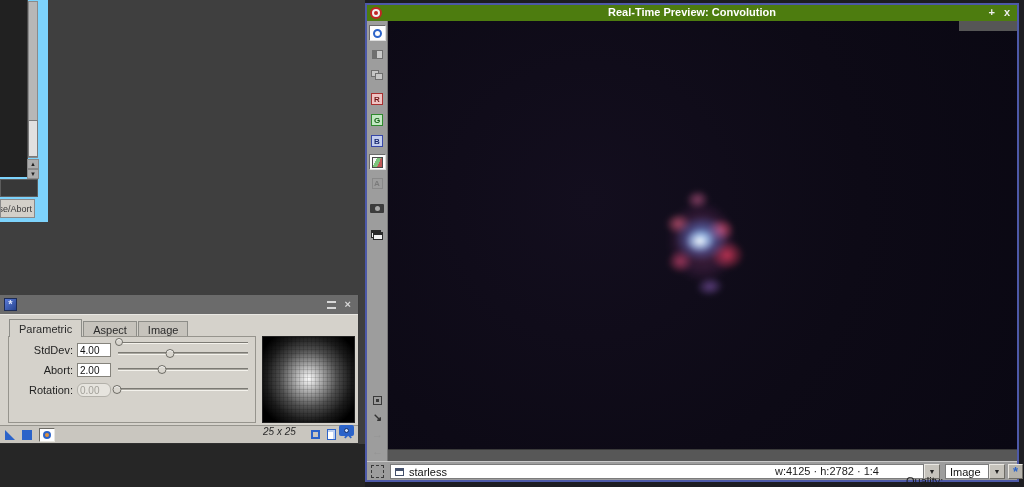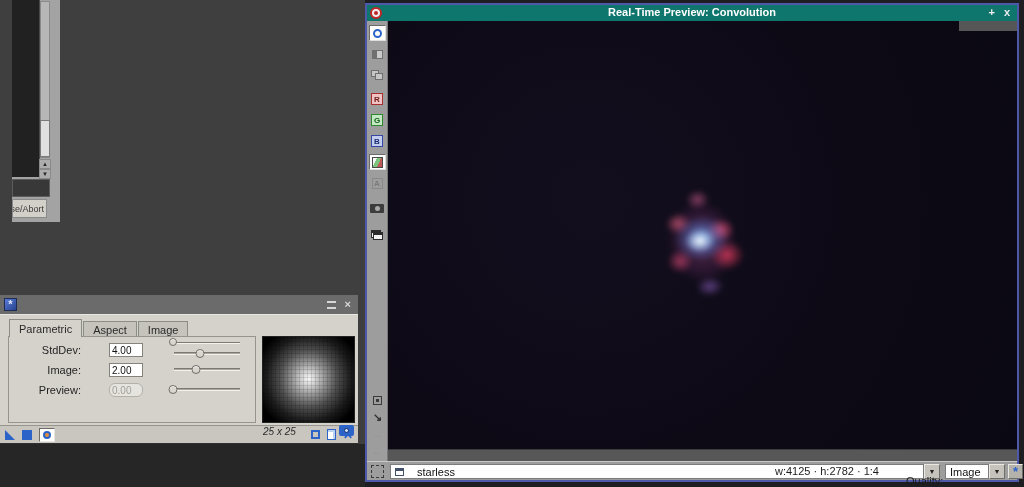--- a/index.html
+++ b/index.html
@@ -6,21 +6,21 @@
   html,body { background:#2a2a2a; }
   .screen {
     position:relative; width:1024px; height:487px; overflow:hidden;
     background:#3f3f3f; font-family:"Liberation Sans", sans-serif;
   }
   
   .dark-right { position:absolute; left:365px; top:0; width:659px; height:487px; background:#1d1d22; }
   .bottom-left-strip { position:absolute; left:0; top:444px; width:365px; height:43px; background:#262626; }
 
   
-  .console-window { position:absolute; left:12px; top:0; width:48px; height:222px; background:#a3a3a3; }
+  .console-window { position:absolute; left:0; top:0; width:48px; height:222px; background:#7dd3fc; }
   .cw-content { position:absolute; left:0; top:0; width:28px; height:177px; background:#212121; border-right:1px solid #4a4a4a; }
   .cw-scroll { position:absolute; left:28px; top:1px; width:10px; height:157px; background:#b7b7b7; border:1px solid #8a8a8a; }
   .cw-thumb { position:absolute; left:28px; top:120px; width:10px; height:37px; background:#e0e0e0; border:1px solid #7a7a7a; }
   .cw-arrow { position:absolute; left:27px; width:12px; height:10px; background:#adadad; border:1px solid #8a8a8a;
     font-size:6px; line-height:8px; text-align:center; color:#222; }
   .cw-bar { position:absolute; left:0; top:179px; width:38px; height:18px; background:#383838; border:1px solid #5c5c5c; }
   .cw-button { position:absolute; left:0; top:199px; width:35px; height:19px; background:#d3d0c9; border:1px solid #8a8a8a;
     font-size:9px; color:#3a3a3a; display:flex; align-items:center; justify-content:flex-end; padding-right:2px;
     overflow:hidden; white-space:nowrap; }
 
@@ -35,21 +35,21 @@
     text-align:center; font-weight:bold; }
   .cd-tb-right { position:absolute; right:7px; top:0; height:19px; display:flex; align-items:center; gap:9px; }
   .shade-icon { width:9px; height:8px; border-top:2px solid #d8d8d8; border-bottom:2px solid #d8d8d8; }
   .cd-close { color:#d8d8d8; font-size:11px; font-weight:bold; line-height:11px; }
   .cd-body { position:relative; flex:1; border-top:1px solid #e9e7e2; }
   .cd-tabs { position:absolute; left:9px; top:4px; display:flex; align-items:flex-end; }
   .cd-tab { font-size:11px; color:#2a2a2a; background:#c6c3bc; border:1px solid #8d8d88; border-bottom:none;
     padding:2px 9px 2px 9px; margin-right:1px; height:16px; }
   .cd-tab.active { background:#d5d2cb; height:18px; padding-top:3px; position:relative; z-index:2; }
   .cd-frame { position:absolute; left:8px; top:21px; width:248px; height:87px; border:1px solid #96948d; padding-top:3px; }
-  .param-row { display:flex; align-items:center; height:20px; margin:0 12px; position:relative;gap:24px; }
+  .param-row { display:flex; align-items:center; height:20px; margin:0 4px; position:relative; }
   .param-label { width:64px; text-align:right; font-size:11px; color:#1f1f1f; padding-right:4px; white-space:nowrap; }
   .param-edit { width:34px; height:14px; font-size:10px; font-family:"Liberation Sans",sans-serif;
     border:1px solid #85837c; background:#ffffff; color:#111; padding:0 2px; }
   .param-edit.disabled { color:#a3a19a; background:#e6e4de; border-color:#b3b1aa;border-radius:6px; }
   .slider-wrap { flex:1; position:relative; height:20px; margin-left:5px; }
   .slider-track { position:absolute; left:2px; right:3px; height:3px; background:#a9a7a0;
     border-top:1px solid #7c7a74; border-bottom:1px solid #f4f2ec; }
   .track-mid { top:8px; }
   .track-fine { top:2px; height:2px; }
   .track-low { top:12px; }
@@ -75,21 +75,21 @@
   .rt-btn i { width:8px; height:8px; border-radius:50%; border:2px solid #2b63c9; background:#e0913c; }
   .cd-footer .spacer { flex:1; }
   .sqo-icon { width:9px; height:9px; border:2px solid #2b63c9; }
   .doc-icon { width:9px; height:11px; background:#fff; border:1px solid #2b63c9;
     box-shadow:inset -2px 2px 0 #bcd0f0; }
   .resetx-icon { color:#2b63c9; font-size:12px; font-weight:bold; line-height:10px; }
 
   
   .preview-window { position:absolute; left:365px; top:3px; width:654px; height:479px;
     border:2px solid #4d59a8; background:#9d9d9d; display:flex; flex-direction:column; }
-  .pv-titlebar { height:16px; background:#0f766e; flex:none; position:relative; }
+  .pv-titlebar { height:16px; background:#4d7c0f; flex:none; position:relative; }
   .pv-title { position:absolute; left:0; right:0; top:1px; text-align:center; color:#fff; font-size:11px; font-weight:bold; }
   .pv-icon { position:absolute; left:3px; top:2px; width:12px; height:12px; border-radius:50%;
     background:#f0f0f0; border:2px solid #c22525; display:flex; align-items:center; justify-content:center; }
   .pv-icon i { width:4px; height:4px; border-radius:50%; background:#c22525; }
   .pv-tb-btn { position:absolute; top:1px; color:#eee; font-size:11px; font-weight:bold; }
   .pv-max { right:22px; } .pv-close { right:7px; }
   .pv-main { flex:1; display:flex; min-height:0; }
   .pv-toolbar { width:21px; flex:none; background:#9d9d9d; border-right:1px solid #787878;
     display:flex; flex-direction:column; align-items:center; padding-top:4px; position:relative; }
   .tb-btn { width:17px; height:16px; display:flex; align-items:center; justify-content:center; margin-bottom:5px; flex:none; }
@@ -137,21 +137,21 @@
       radial-gradient(ellipse 12px 10px at 50% 15%, rgba(202,92,142,0.6), transparent 100%),
       radial-gradient(ellipse 14px 10px at 53% 87%, rgba(150,100,200,0.55), transparent 100%),
       radial-gradient(ellipse 41px 49px at 50% 50%, rgba(162,70,122,0.45), rgba(118,50,108,0.25) 60%, transparent 85%);
   }
   .pv-hscroll { height:12px; flex:none; background:#575757; border-top:1px solid #3b3b3b; }
   .pv-statusbar { height:19px; flex:none; background:#9d9d9d; border-top:1px solid #c9c9c9; position:relative; font-size:11px; }
   .fullext-icon { position:absolute; left:4px; top:3px; width:13px; height:13px; border:1px dashed #3a3a3a; }
   .view-field { position:absolute; left:23px; top:2px; width:534px; height:15px; background:#fff;
     border:1px solid #7c7c7c; display:flex; align-items:center; padding-left:4px; gap:5px; }
   .img-glyph { width:9px; height:8px; border:1px solid #44506b; box-shadow:inset 0 2px 0 #44506b; }
-  .view-name { color:#111; font-size:11px;margin-left:8px; }
+  .view-name { color:#111; font-size:11px; }
   .drop-btn { position:absolute; top:2px; width:16px; height:15px; background:#c6c3bc;
     border:1px solid; border-color:#e9e7e2 #6e6c66 #6e6c66 #e9e7e2;
     display:flex; align-items:center; justify-content:center; font-size:7px; color:#222; }
   .view-drop { left:557px; }
   .info-text { position:absolute; left:408px; top:3px; color:#1c1c1c; }
   .quality-label { position:absolute; left:539px; top:13px; color:#1c1c1c; }
   .quality-field { position:absolute; left:578px; top:2px; width:44px; height:15px; background:#fff;
     border:1px solid #7c7c7c; display:flex; align-items:center; padding-left:4px; color:#111; }
   .quality-drop { left:622px; }
   .snow-btn { position:absolute; left:641px; top:2px; width:15px; height:15px; background:#b5b2ab;
@@ -194,29 +194,29 @@
           <span class="param-label">StdDev:</span>
           <input class="param-edit" value="4.00" style="">
           <span class="slider-wrap">
             <span class="slider-track track-fine"></span>
             <span class="slider-handle h-fine" style="left: 2%;"></span>
             <span class="slider-track track-low"></span>
             <span class="slider-handle h-low" style="left: 40%;"></span>
           </span>
         </div>
         <div class="param-row">
-          <span class="param-label">Image:</span>
+          <span class="param-label">Abort:</span>
           <input class="param-edit" value="2.00" style="">
           <span class="slider-wrap">
             <span class="slider-track track-mid"></span>
             <span class="slider-handle h-mid" style="left: 34%;"></span>
           </span>
         </div>
         <div class="param-row">
-          <span class="param-label">Preview:</span>
+          <span class="param-label">Rotation:</span>
           <input class="param-edit disabled" value="0.00" style="">
           <span class="slider-wrap">
             <span class="slider-track track-mid"></span>
             <span class="slider-handle h-mid" style="left: 1%;"></span>
           </span>
         </div>
       </div>
       <div class="kernel"></div>
       <div class="kernel-size">25 x 25</div>
       <div class="cam-icon">

